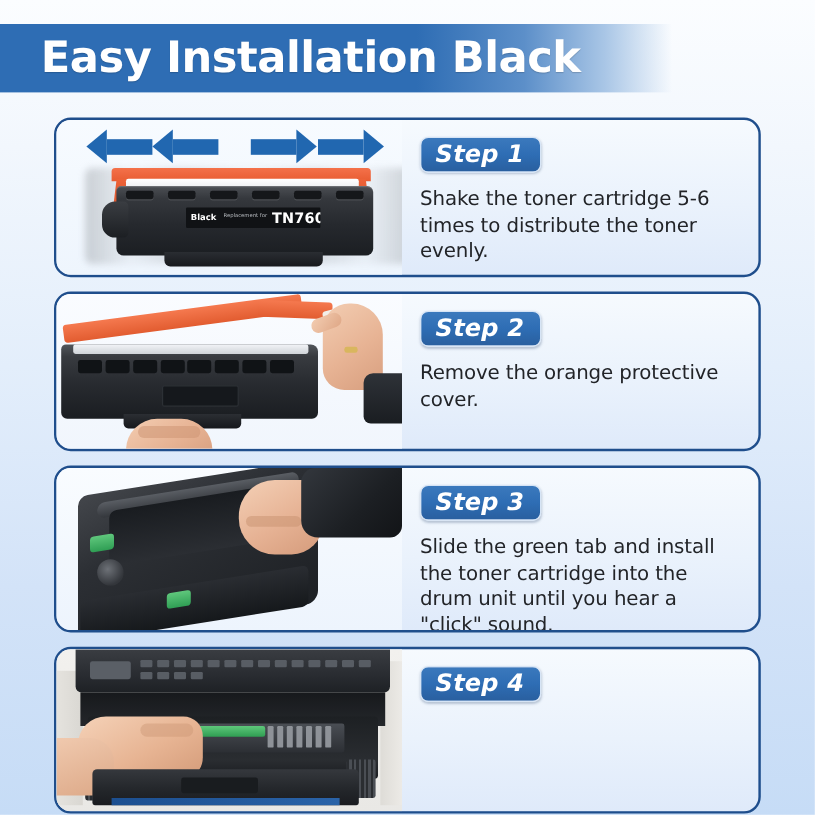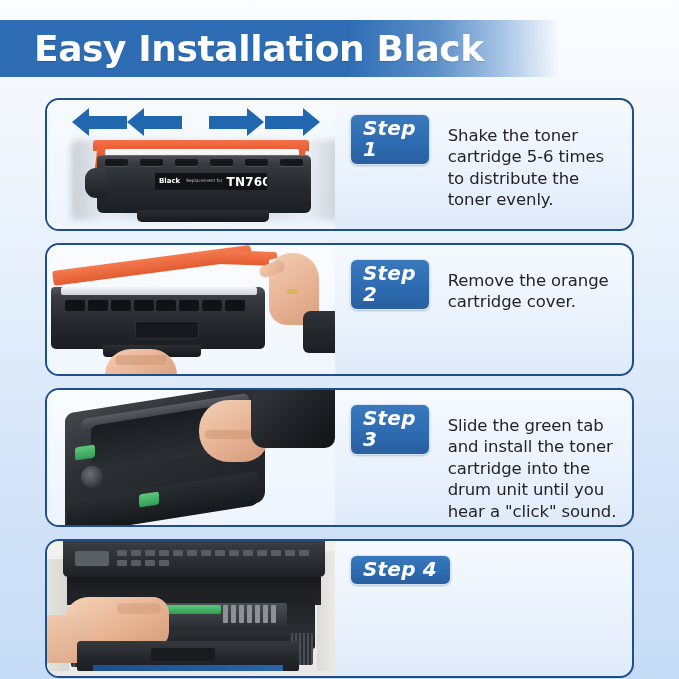--- a/index.html
+++ b/index.html
@@ -64,20 +64,21 @@
   .photo {
     position: relative;
     width: 288px;
     flex: 0 0 288px;
     overflow: hidden;
   }
   .body {
     flex: 1 1 auto;
     padding: 14px 14px 10px 15px;
     display: flex;
+    flex-direction: column;
     justify-content: flex-start;
   }
 
   
   .badge {
     display: inline-block;
     align-self: flex-start;
     background: linear-gradient(to bottom, #3b79bd 0%, #2e6db4 50%, #295f9f 100%);
     border: 1.5px solid #d6e4f5;
     border-radius: 7px;
@@ -89,21 +90,20 @@
     line-height: 1.06;
     letter-spacing: 0.2px;
     box-shadow: 0 1px 2px rgba(20,50,95,0.25);
   }
   .desc {
     margin-top: 11px;
     color: #222428;
     font-size: 16.5px;
     line-height: 1.30;
     letter-spacing: -0.1px;
-    margin-left: 18px;
   }
   .card-3 .desc, .card-4 .desc { font-size: 16.5px; }
 
   
   .p1 { background: linear-gradient(to bottom, #f7fbff 0%, #eef5fd 100%); }
   .arrows {
     position: absolute;
     top: 8px; left: 0; width: 288px; height: 30px;
   }
   .arrow {
@@ -596,21 +596,21 @@
       <div class="p2-tab"></div>
       <div class="hand p2-hand-b"></div>
       <div class="hand p2-hand-r"></div>
       <div class="p2-finger"></div>
       <div class="p2-ring"></div>
       <div class="p2-sleeve"></div>
     </div>
 
     <div class="body">
       <div class="badge">Step 2</div>
-      <div class="desc">Remove the orange cartridge cover.</div>
+      <div class="desc">Remove the orange protective cover.</div>
     </div>
   </div>
 
   <div class="card card-3">
     <div class="photo p3">
       <div class="p3-shell"></div>
       <div class="p3-roller"></div>
       <div class="p3-inner"></div>
       <div class="p3-base"></div>
       <div class="p3-gear"></div>

